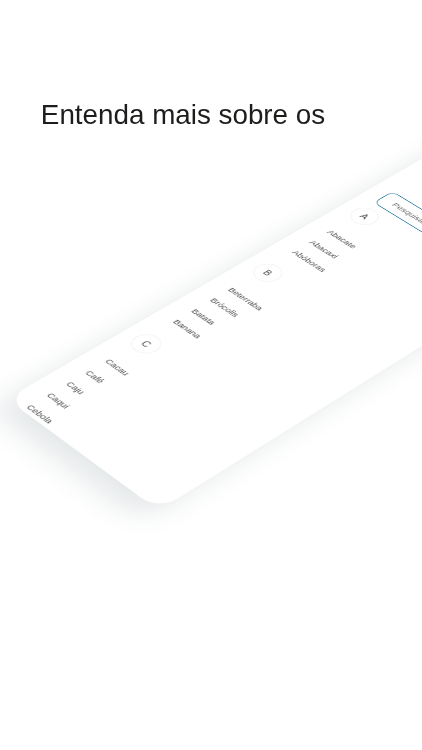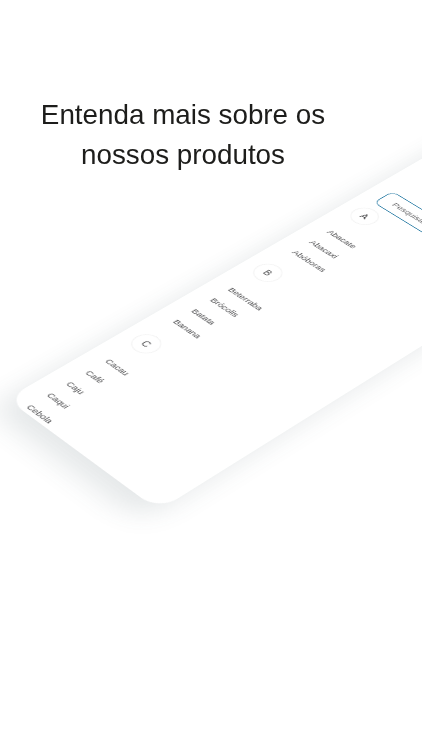--- a/index.html
+++ b/index.html
@@ -61,16 +61,15 @@
               <div class="item" style="top: 467.65px;">Cebola</div>
             </div>
       </div>
       </div>
     </div>
 
   </div>
 
   <div class="headline">
     <div>Entenda mais sobre os</div>
-    <div>nossos produtos</div>
   </div>
 
 </div>
 
 </body></html>

